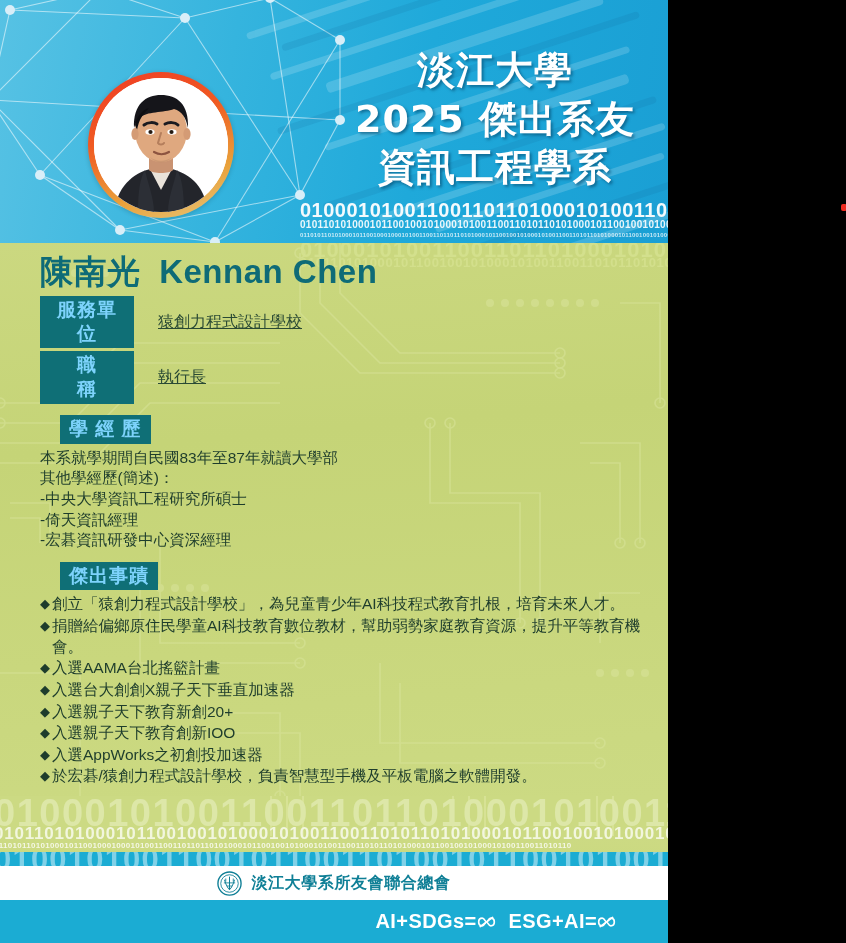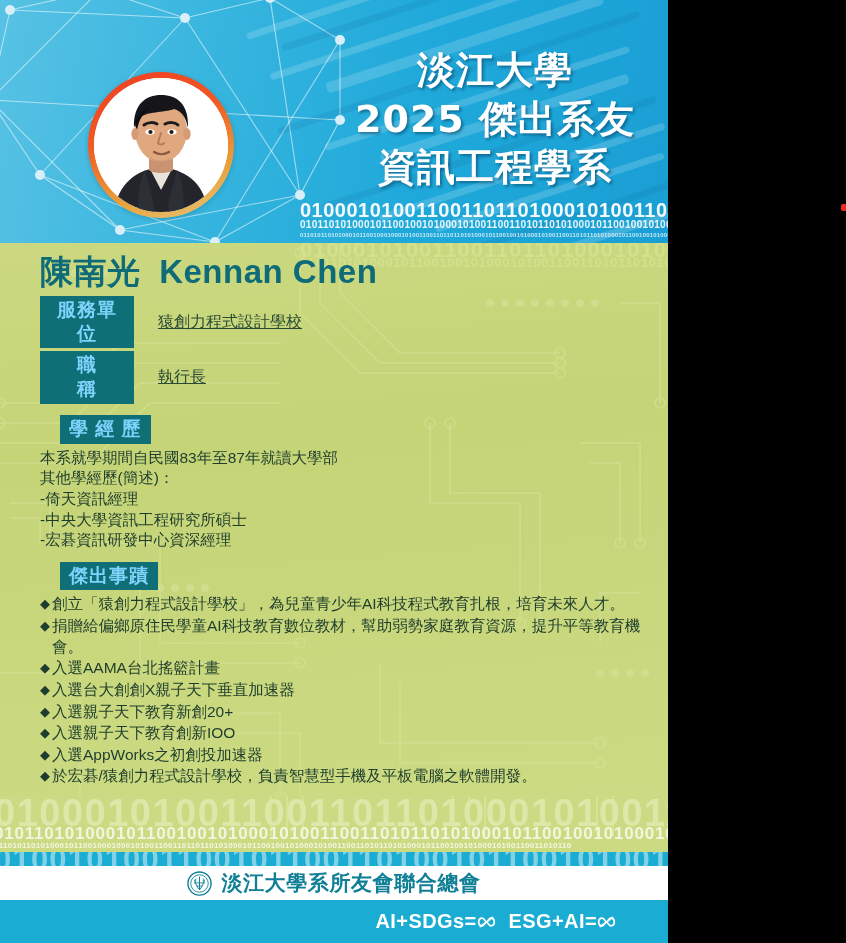--- a/index.html
+++ b/index.html
@@ -164,21 +164,21 @@
   }
 
   
   .footer-white {
     position: absolute; left: 0; top: 866px; width: 668px; height: 34px;
     background: #ffffff;
     display: flex; align-items: center; justify-content: center;
   }
   .foot-logo { width: 25px; height: 25px; margin-right: 9px; flex: 0 0 auto; }
   .foot-title {
-    color: #0f7f96; font-size: 21px; font-weight: 700; letter-spacing: .6px;
+    color: #0f7f96; font-size: 16px; font-weight: 700; letter-spacing: .6px;
     white-space: nowrap;
   }
   .footer-cyan {
     position: absolute; left: 0; top: 900px; width: 668px; height: 43px;
     background: #1bacd3;
     display: flex; align-items: center; justify-content: flex-end;
     padding-right: 52px;
   }
   .slogan {
     color: #ffffff; font-size: 20px; font-weight: 700;
@@ -390,22 +390,22 @@
         <span class="field-val">執行長</span>
       </div>
 
       <div class="section-badge">
         <span class="badge">學 經 歷</span>
       </div>
 
       <div class="para">
         <div>本系就學期間自民國83年至87年就讀大學部</div>
         <div>其他學經歷(簡述)：</div>
+        <div>-中央大學資訊工程研究所碩士</div>
         <div>-倚天資訊經理</div>
-        <div>-中央大學資訊工程研究所碩士</div>
         <div>-宏碁資訊研發中心資深經理</div>
       </div>
 
       <div class="section-badge">
         <span class="badge">傑出事蹟</span>
       </div>
 
       <div class="ach-list">
         <div class="ach-item">
           <span class="ach-bullet">◆</span>

